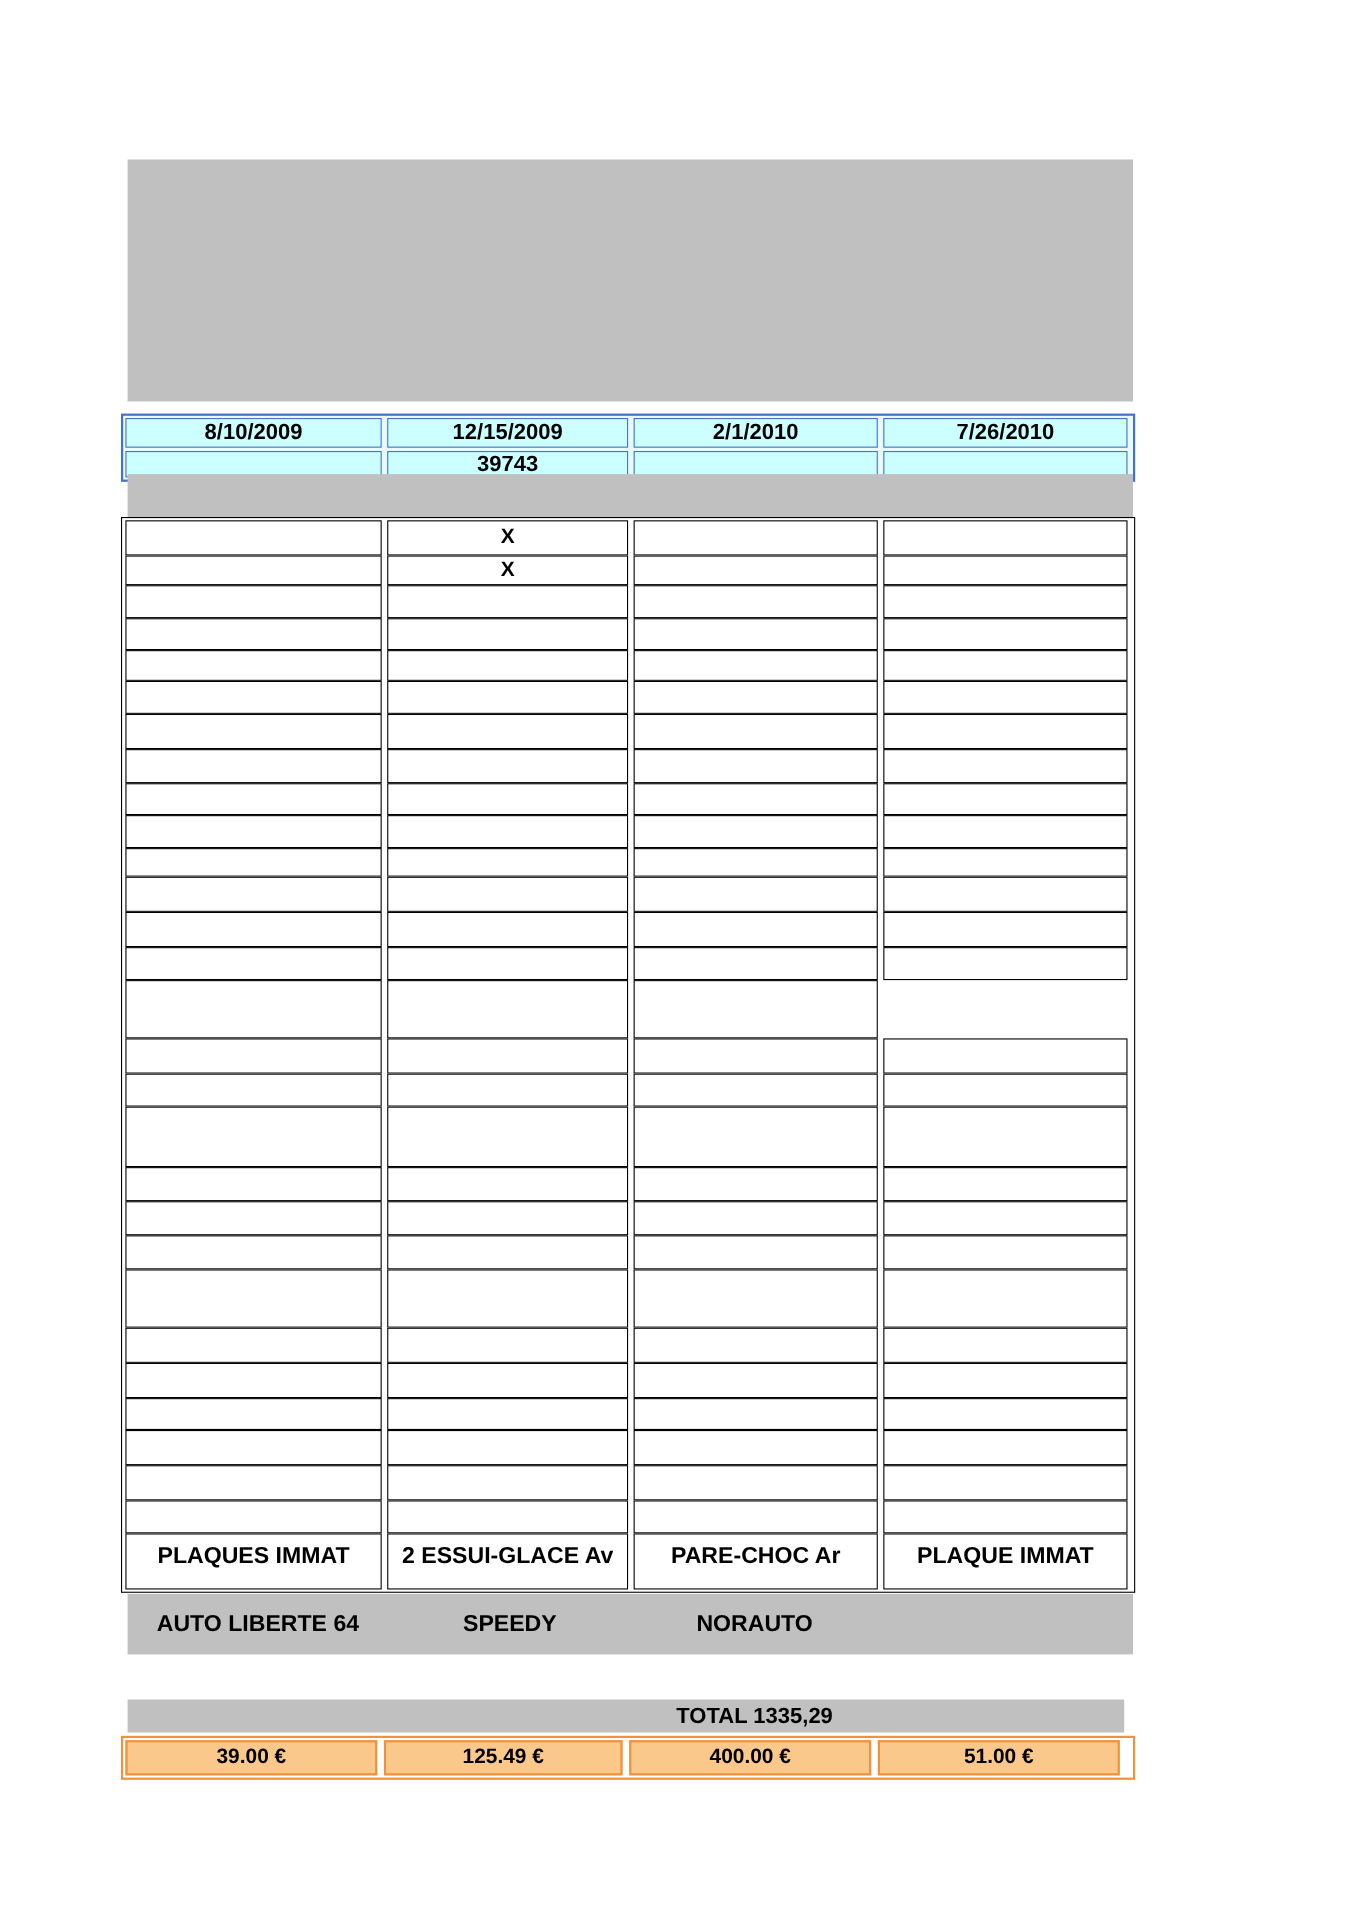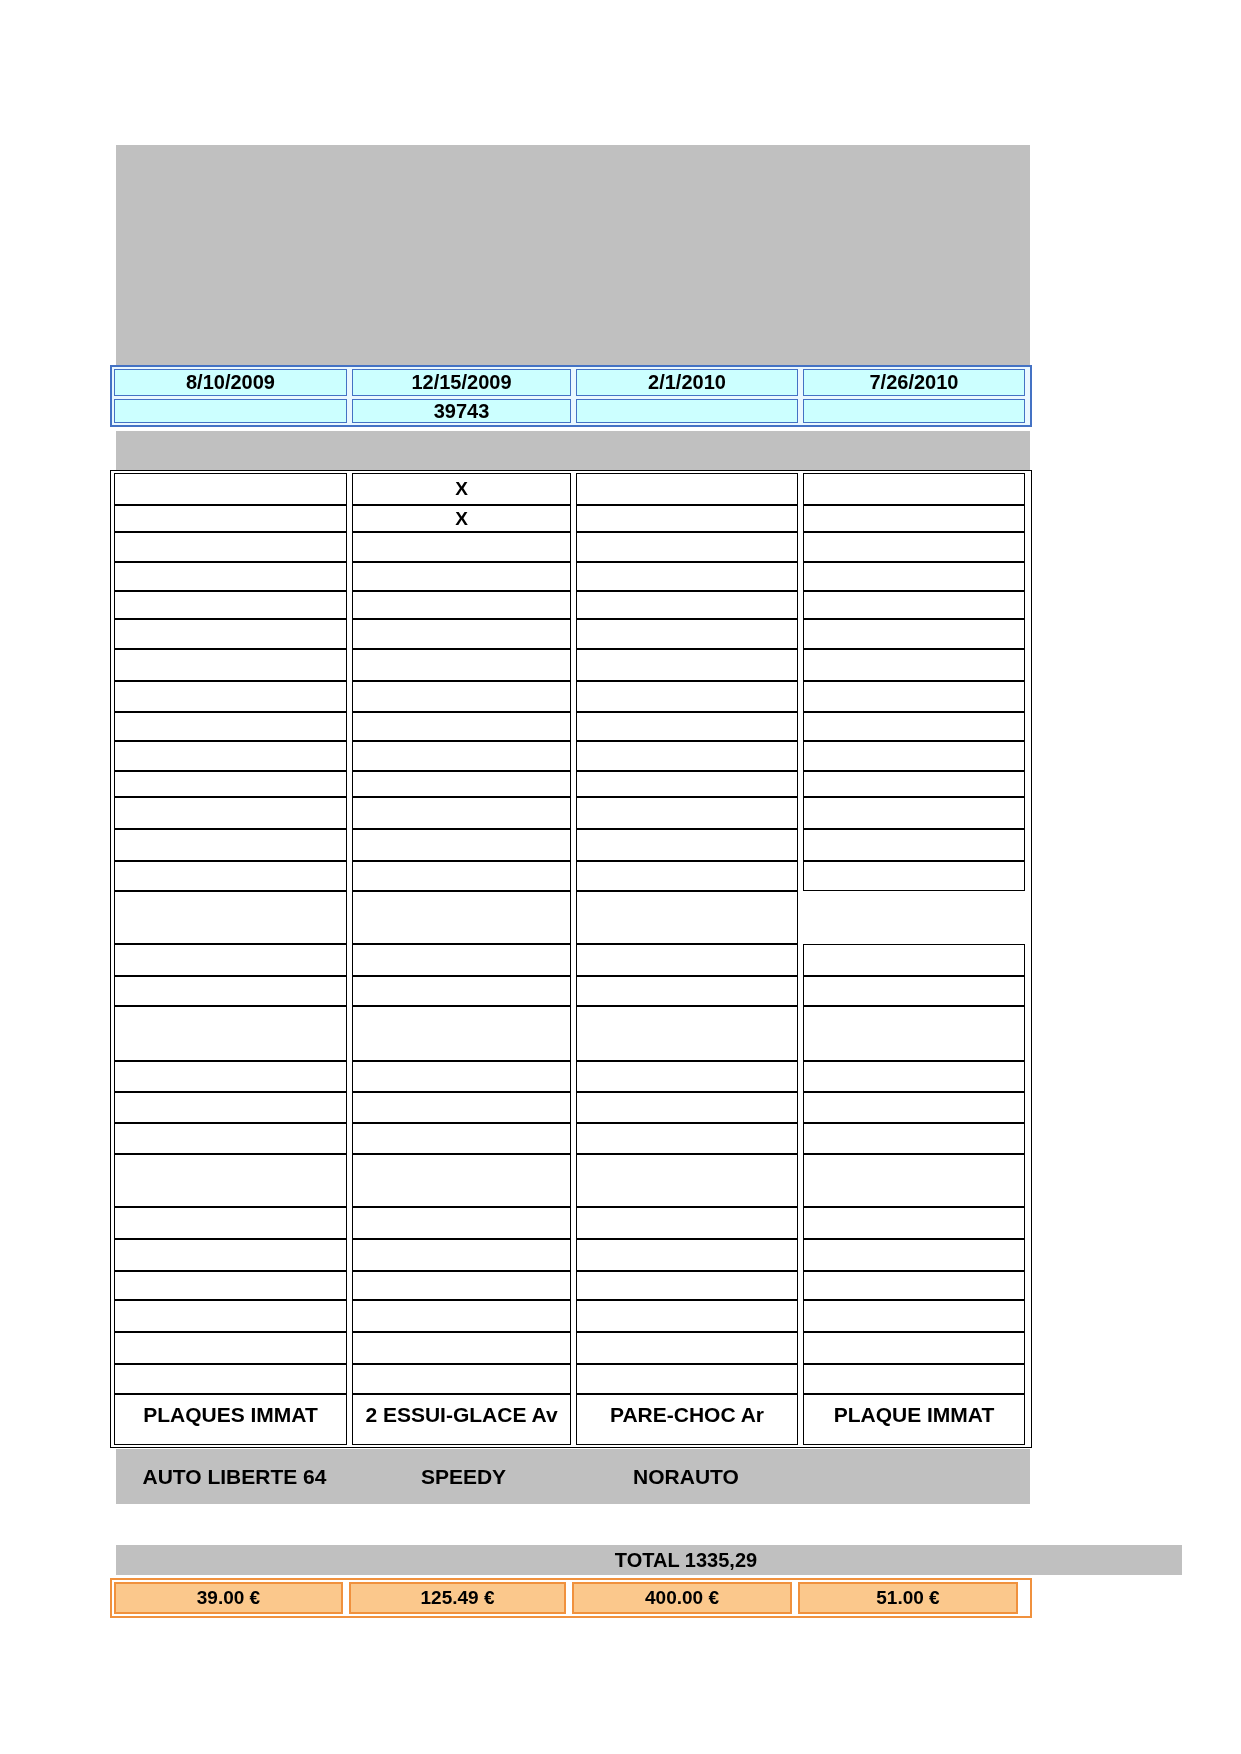--- a/index.html
+++ b/index.html
@@ -5,21 +5,21 @@
   html,body { margin:0; padding:0; background:#ffffff; }
   .page {
     position:relative; width:1241px; height:1754px; background:#ffffff;
     font-family:"Liberation Sans", sans-serif; font-weight:bold; color:#000;
     overflow:hidden;
   }
   .gray-header  { position:absolute; left:116px; top:145px; width:914px; height:220px; background:#C0C0C0; }
   .gray-band1   { position:absolute; left:116px; top:431px; width:914px; height:39px;  background:#C0C0C0; }
 
   .cyan-table {
-    position:absolute; left:110px; top:365px; width:922px; box-sizing:border-box;
+    position:absolute; left:110px; top:376px; width:922px; box-sizing:border-box;
     border:2px solid #4472C4; background:#EAF8FF; padding:2px;
     display:grid; grid-template-columns:233px 219px 222px 222px; column-gap:5px; row-gap:3px;
   }
   .cyan-cell {
     background:#CCFFFF; border:1px solid #4472C4; box-sizing:border-box;
     height:27px; display:flex; align-items:center; justify-content:center; font-size:20px;
   }
   .cyan-cell.r2 { height:24px; }
 
   .main-table {
@@ -44,21 +44,21 @@
     position:absolute; left:110px; top:1578px; width:922px; box-sizing:border-box;
     border:2px solid #F0913D; padding:2px; background:#ffffff;
     display:grid; grid-template-columns:229px 217px 220px 220px; column-gap:6px;
   }
   .price {
     border:2px solid #F0913D; background:#FBC88C; box-sizing:border-box;
     height:32px; display:flex; align-items:center; justify-content:center; font-size:19px;
   }
 
   .total-band {
-    position:absolute; left:116px; top:1545px; width:1066px; height:30px; background:#C0C0C0;
+    position:absolute; left:116px; top:1545px; width:906px; height:30px; background:#C0C0C0;
     display:grid; grid-template-columns:237px 221px 224px 232px; align-items:center;
   }
   .total-text { grid-column:3; text-align:center; font-size:20px; }
 </style>
 </head>
 <body>
 
 <div class="page">
 
   <div class="gray-header"></div>

